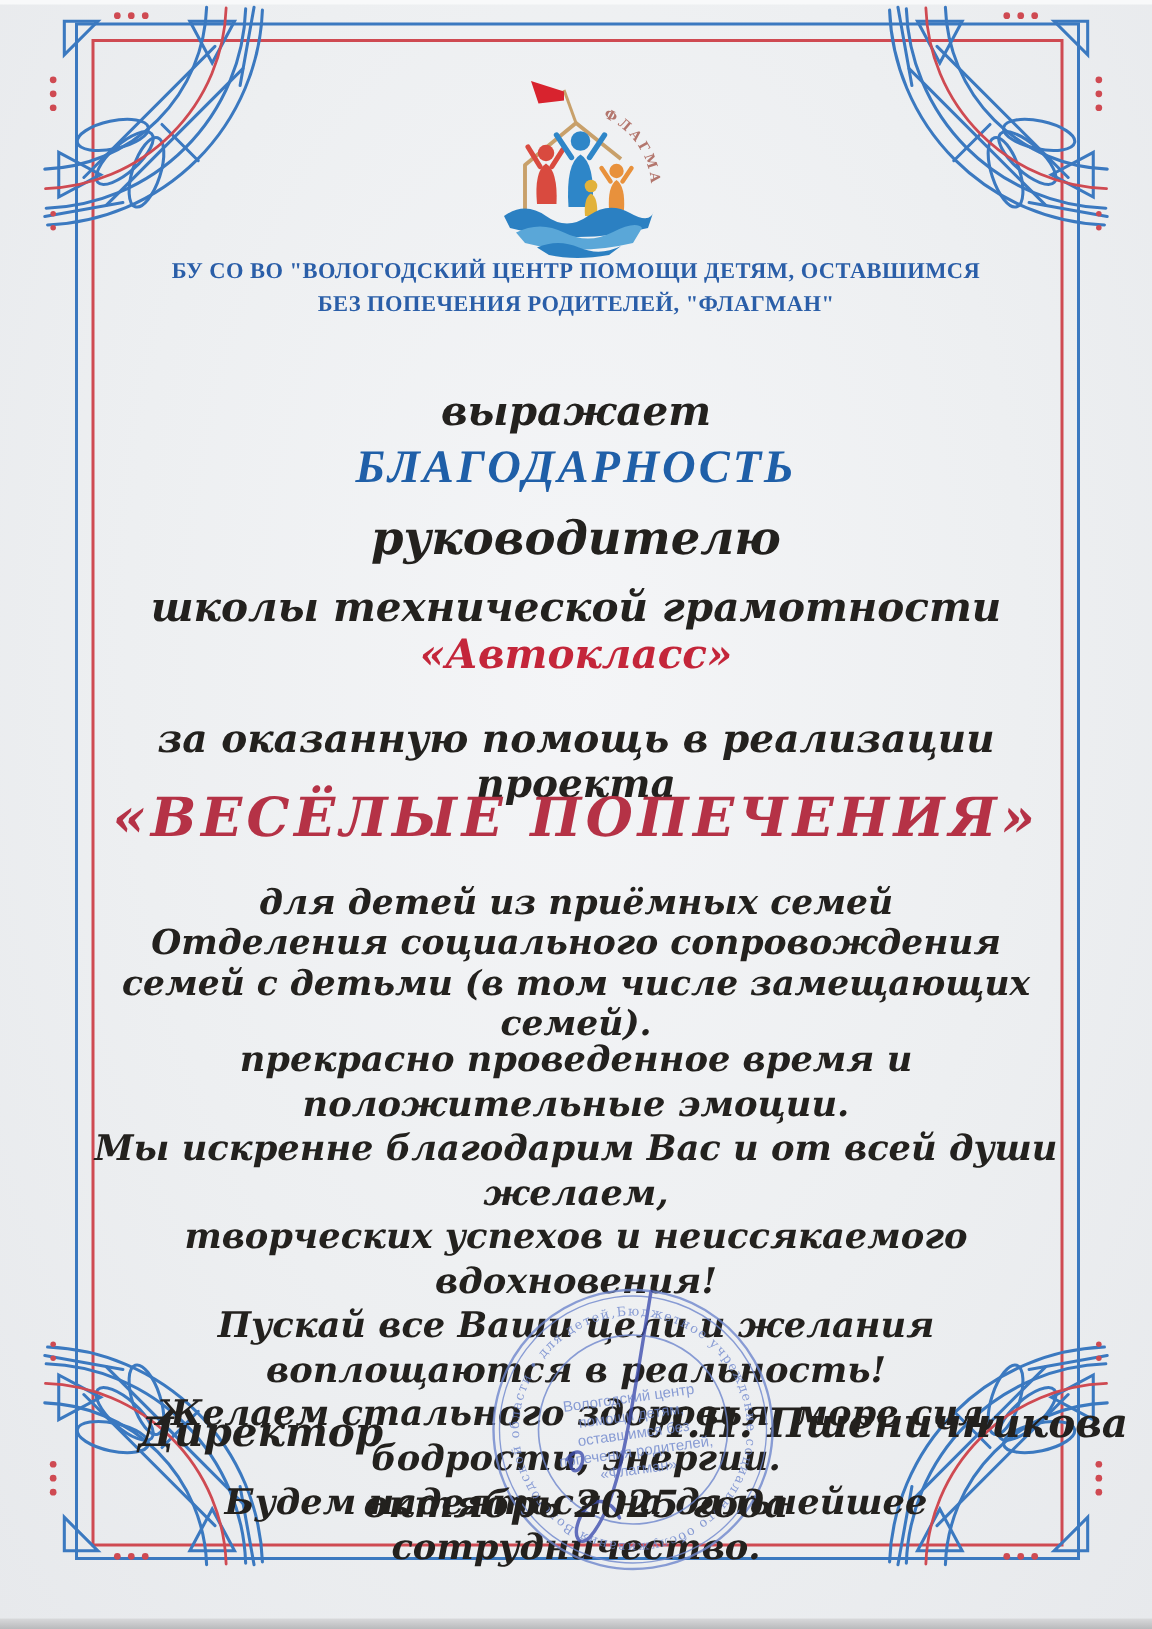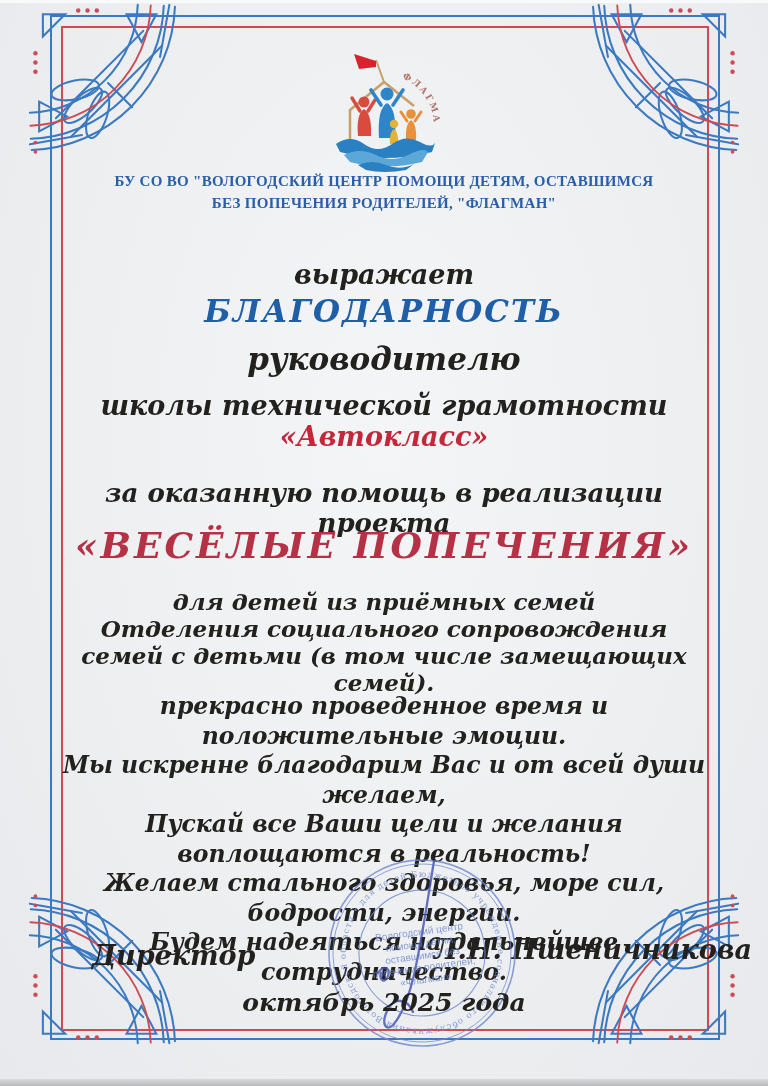--- a/index.html
+++ b/index.html
@@ -19,21 +19,21 @@
   .corner{position:absolute;width:186px;height:192px;}
   .corner.tl{left:28px;top:0;}
   .corner.tr{right:28px;top:0;transform:scaleX(-1);}
   .corner.bl{left:28px;bottom:38px;transform:scaleY(-1);}
   .corner.br{right:28px;bottom:38px;transform:scale(-1,-1);}
   
   .cline{position:absolute;left:54px;right:54px;text-align:center;}
   .org{font-family:"Liberation Serif","DejaVu Serif",serif;font-weight:bold;font-size:15px;color:#2a5ea8;letter-spacing:.3px;line-height:22px;}
   .script{font-style:italic;font-weight:bold;}
   .expresses{top:259px;font-size:27px;}
-  .title-line{top:293px;font-size:31px;color:#1f5fa8;letter-spacing:2px;font-weight:bold;font-style:italic;}
+  .title-line{top:293px;font-size:31px;color:#1f5fa8;letter-spacing:2px;font-weight:bold;font-style:italic;font-family:Liberation Serif, serif;}
   .role-line{top:341px;font-size:31px;}
   .school-line{top:390px;font-size:27px;}
   .school-name{color:#c4263a;}
   .name-line{top:426px;font-size:33px;color:#c2344a;}
   .reason-line{top:478px;font-size:26px;}
   .project-line{top:524px;font-size:36px;color:#b53246;letter-spacing:3px;}
   .benef{top:588px;font-size:23px;line-height:27px;}
   .message{top:692px;font-size:23.5px;line-height:29.5px;}
   .regards{position:absolute;left:70px;top:900px;font-size:27px;text-align:left;}
   .director{position:absolute;left:92px;top:940px;font-size:27px;text-align:left;}
@@ -157,20 +157,21 @@
 
   <div class="cline script benef">
     <div>для детей из приёмных семей</div>
     <div>Отделения социального сопровождения</div>
     <div>семей с детьми (в том числе замещающих семей).</div>
   </div>
 
   <div class="cline script message">
     <div>прекрасно проведенное время и положительные эмоции.</div>
     <div>Мы искренне благодарим Вас и от всей души желаем,</div>
+    <div>творческих успехов и неиссякаемого вдохновения!</div>
     <div>Пускай все Ваши цели и желания воплощаются в реальность!</div>
     <div>Желаем стального здоровья, море сил, бодрости, энергии.</div>
     <div>Будем надеяться на дальнейшее сотрудничество.</div>
   </div>
 
   <div class="script director">Директор</div>
   <div class="script sig-name">Л.Н. Пшеничникова</div>
   <div class="cline script date-line">октябрь 2025 года</div>
 
   <div class="stamp-wrap">

